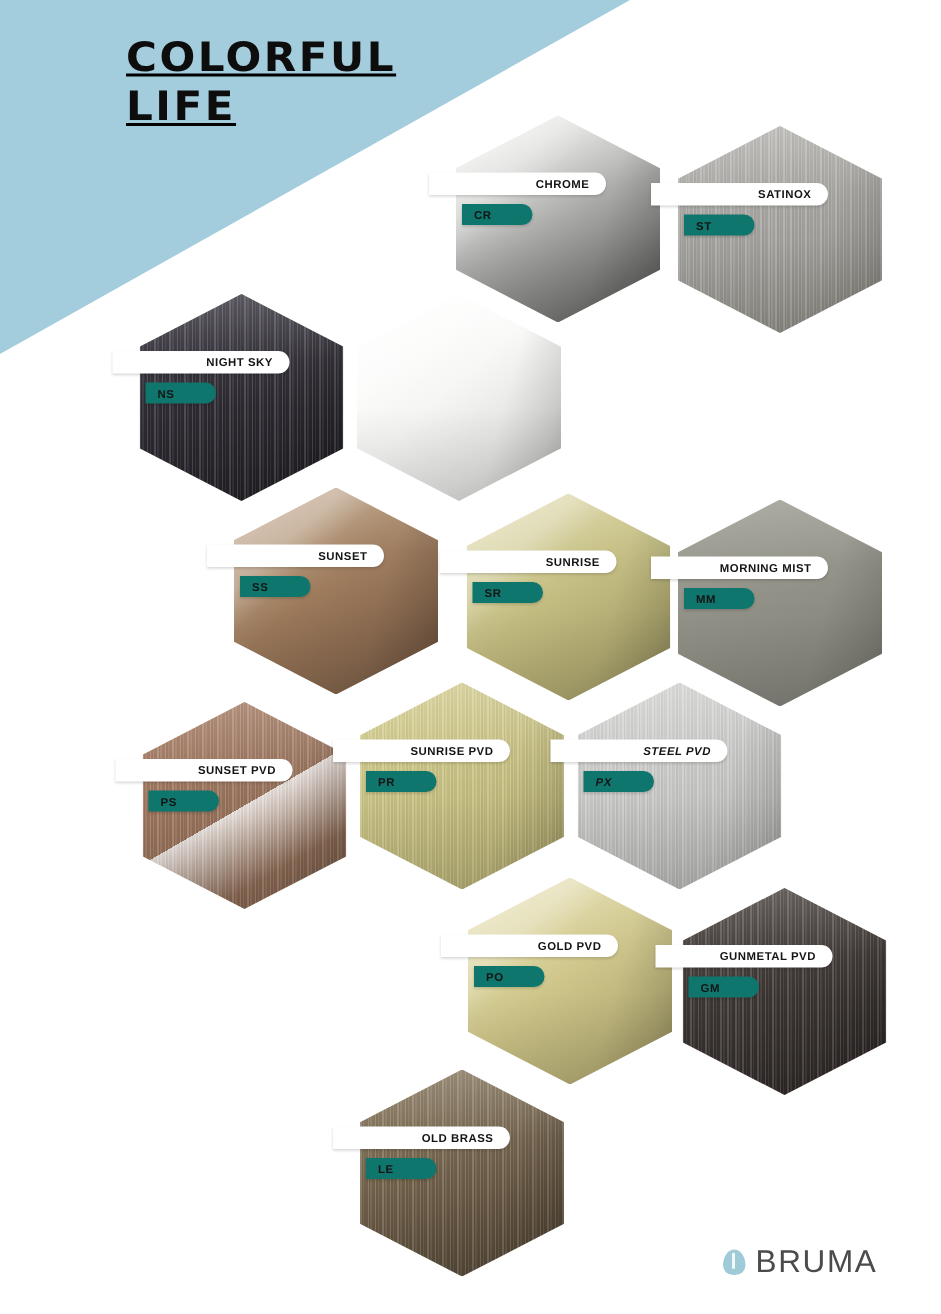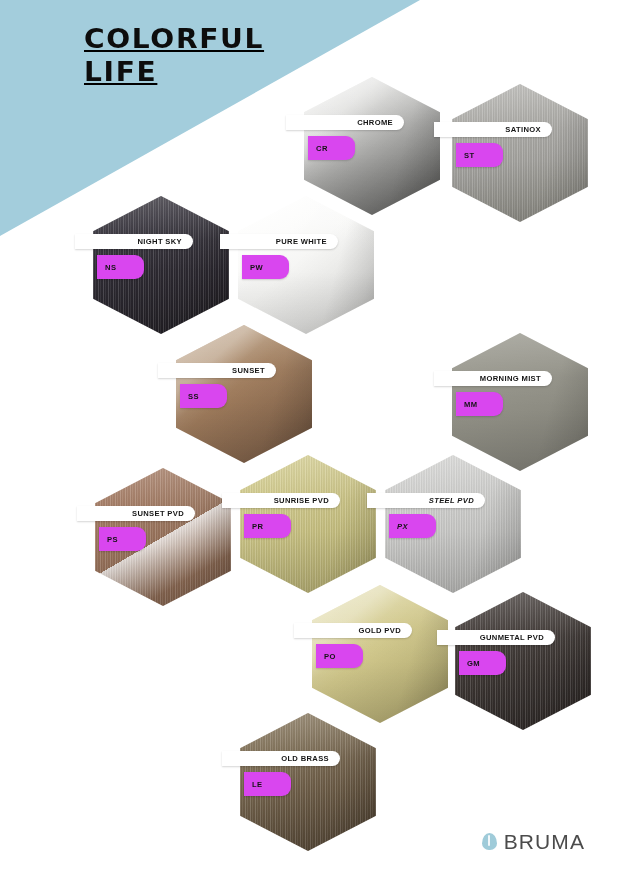--- a/index.html
+++ b/index.html
@@ -161,26 +161,26 @@
     letter-spacing: 0.35px;
     color: #141414;
     white-space: nowrap;
     box-shadow: 0 1px 2px rgba(0,0,0,0.17);
   }
   .pill-code {
     position: relative;
     display: flex;
     align-items: center;
     justify-content: flex-start;
-    height: 24px;
+    height: 14px;
     width: 47px;
     margin-top: 6px;
     margin-left: 22px;
     padding: 0 8px;
-    background: #d946ef;
+    background: #0f766e;
     border-radius: 0 9px 9px 0;
     font-size: 7.6px;
     font-weight: 700;
     letter-spacing: 0.4px;
     color: #141414;
     white-space: nowrap;
     box-shadow: 0 1px 2px rgba(0,0,0,0.17);
   }
 
   
@@ -273,36 +273,45 @@
         </div>
       </div>
       <div class="hex gloss" style="left: 238px; top: 196px;">
         <div class="hex-shape">
           <div class="hex-fill" style="background: linear-gradient(156deg, rgb(255, 255, 255) 0%, rgb(251, 251, 250) 28%, rgb(244, 244, 242) 54%, rgb(236, 236, 234) 78%, rgb(226, 226, 223) 100%);"></div>
           <div class="hex-grain"></div>
           <div class="hex-gloss"></div>
           <div class="hex-shade"></div>
           <div class="hex-bevel"></div>
         </div>
-        <div class="hex-labels">
-          <div class="pill-name">PURE WHITE</div>
-          <div class="pill-code">PW</div>
-        </div>
-      </div>
-      <div class="hex gloss" style="left: 176px; top: 325px;">
+      </div>
+      <div class="hex gloss" style="left: 156px; top: 325px;">
         <div class="hex-shape">
           <div class="hex-fill" style="background: linear-gradient(150deg, rgb(176, 144, 111) 0%, rgb(169, 136, 102) 22%, rgb(157, 122, 91) 48%, rgb(142, 109, 82) 74%, rgb(126, 96, 73) 100%);"></div>
           <div class="hex-grain"></div>
           <div class="hex-gloss"></div>
           <div class="hex-shade"></div>
           <div class="hex-bevel"></div>
         </div>
         <div class="hex-labels">
           <div class="pill-name">SUNSET</div>
           <div class="pill-code">SS</div>
+        </div>
+      </div>
+      <div class="hex gloss" style="left: 311px; top: 329px;">
+        <div class="hex-shape">
+          <div class="hex-fill" style="background: linear-gradient(152deg, rgb(214, 209, 147) 0%, rgb(204, 198, 137) 24%, rgb(194, 187, 127) 52%, rgb(183, 176, 117) 78%, rgb(170, 163, 108) 100%);"></div>
+          <div class="hex-grain"></div>
+          <div class="hex-gloss"></div>
+          <div class="hex-shade"></div>
+          <div class="hex-bevel"></div>
+        </div>
+        <div class="hex-labels">
+          <div class="pill-name">SUNRISE</div>
+          <div class="pill-code">SR</div>
         </div>
       </div>
       <div class="hex" style="left: 452px; top: 333px;">
         <div class="hex-shape">
           <div class="hex-fill" style="background: linear-gradient(158deg, rgb(158, 157, 147) 0%, rgb(150, 149, 139) 28%, rgb(142, 141, 131) 56%, rgb(133, 132, 123) 80%, rgb(124, 123, 114) 100%);"></div>
           <div class="hex-grain"></div>
           <div class="hex-gloss"></div>
           <div class="hex-shade"></div>
           <div class="hex-bevel"></div>
         </div>

